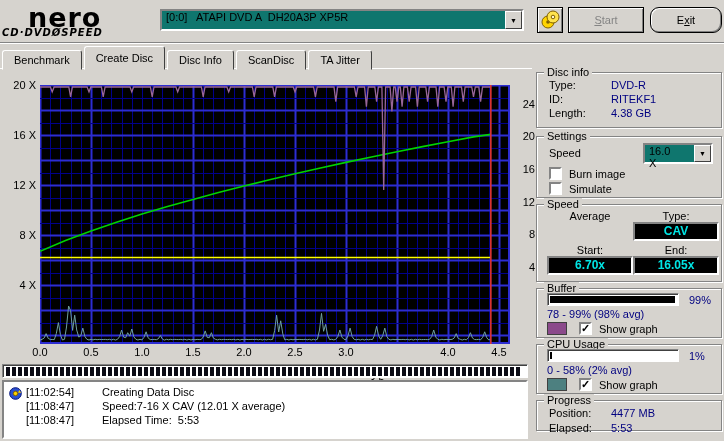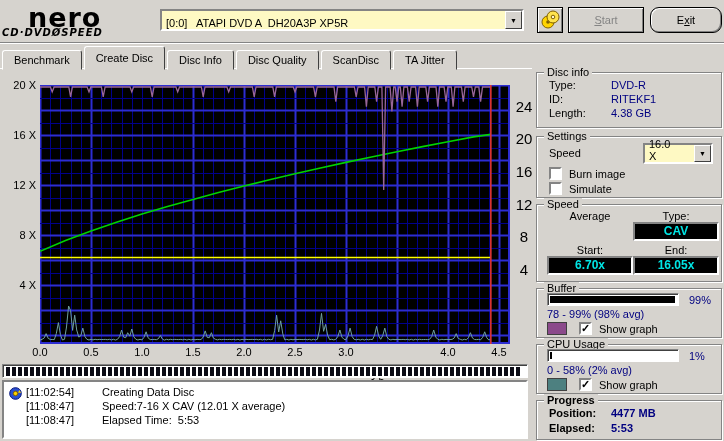--- a/index.html
+++ b/index.html
@@ -6,40 +6,40 @@
   html,body { width:724px; height:441px; }
   body { background:#d6d3ce; font-family:"Liberation Sans", sans-serif; font-size:11px; color:#000;
          position:relative; overflow:hidden; }
   .abs { position:absolute; }
   .navy { color:#000080; }
   .pre { white-space:pre; }
 
   
   .logo-nero { left:28px; top:2px; font-size:27px; font-weight:bold; letter-spacing:1px; font-family:"DejaVu Sans",sans-serif; }
   .logo-sub  { left:2px; top:27px; font-size:10px; font-weight:bold; font-style:italic; letter-spacing:1px; font-family:"DejaVu Sans",sans-serif; }
-  .combo { background:#fef9c3; border:2px solid; border-color:#848484 #fff #fff #848484; display:flex; align-items:flex-end;gap:12px; }
+  .combo { background:#0f766e; border:2px solid; border-color:#848484 #fff #fff #848484; display:flex; align-items:flex-start;gap:12px; }
   .combo .txt { flex:1; padding:0 4px; overflow:hidden; }
   .combo .dd  { width:17px; align-self:stretch; background:#d6d3ce; border:1px solid; border-color:#fff #404040 #404040 #fff;
                 display:flex; align-items:center; justify-content:center; font-size:7px; }
   .toolbtn { background:#d6d3ce; border:1px solid #000; box-shadow:inset 1px 1px 0 #fff, inset -1px -1px 0 #808080;
              display:flex; align-items:center; justify-content:center; }
   .disabled-text { color:#848484; }
   .divider { left:0; top:42px; width:724px; height:2px; border-top:1px solid #848484; border-bottom:1px solid #fff; }
 
   
   .tabrow-base { left:0; top:68px; width:532px; height:1px; background:#fff; }
   #tabs { left:2px; top:48px; display:flex; align-items:flex-end; height:22px; }
   .tab { padding:3px 11px 4px; background:#d6d3ce; border:1px solid; border-color:#fff #404040 #d6d3ce #fff;
          border-radius:3px 3px 0 0; margin-right:2px; height:20px; }
   .tab.active { height:24px; margin-top:-4px; padding-top:5px; z-index:3; position:relative; }
 
   
   #plot { left:40px; top:85px; width:470px; height:259px; background:#000; }
   .ylab { position:absolute; right:0; width:36px; text-align:right; font-size:11px; }
-  .yrlab { position:absolute; left:0; width:22px; text-align:center; font-size:15px; }
+  .yrlab { position:absolute; left:0; width:22px; text-align:right; font-size:11px; }
   .xlab { position:absolute; width:30px; text-align:center; font-size:11px; }
 
   
   #segbar { left:2px; top:364px; width:526px; height:14px; background:#fff;
             border:1px solid; border-color:#848484 #fff #fff #848484; box-shadow:inset 1px 1px 0 #404040; overflow:hidden; }
   .seg { position:absolute; top:2px; width:4px; height:9px; background:#0a0a14; }
 
   
   #logbox { left:2px; top:380px; width:526px; height:59px; background:#fff;
             border:2px solid; border-color:#848484 #fff #fff #848484; padding:4px 2px; }
@@ -93,21 +93,20 @@
   <span><span>E</span><u>x</u><span>it</span></span>
 </div>
 
 <div class="abs divider"></div>
 
 <div class="abs tabrow-base"></div>
 <div class="abs" id="tabs">
     <div class="tab">Benchmark</div>
     <div class="tab active">Create Disc</div>
     <div class="tab">Disc Info</div>
-    <div class="tab">Disc Quality</div>
     <div class="tab">ScanDisc</div>
     <div class="tab">TA Jitter</div>
   </div>
 
 <div class="abs" id="yl-labels" style="left:0; top:85px; width:36px; height:259px;">
     <div class="ylab" style="top: -6px;">20 X</div>
     <div class="ylab" style="top: 44px;">16 X</div>
     <div class="ylab" style="top: 94px;">12 X</div>
     <div class="ylab" style="top: 144px;">8 X</div>
     <div class="ylab" style="top: 194px;">4 X</div>
@@ -374,19 +373,19 @@
   <div class="pbar" style="left:10px; top:4px; width:132px;">
     <div class="pfill" id="cpu-fill" style="width: 2px;"></div>
   </div>
   <span class="navy" style="position:absolute; left:152px; top:5px;">1%</span>
   <span class="navy" style="position:absolute; left:10px; top:19px;">0 - 58% (2% avg)</span>
   <span class="swatch" id="cpu-swatch" style="left: 10px; top: 33px; background: rgb(77, 128, 128);"></span>
   <span class="cb" style="left:42px; top:33px;" id="cpu-show-cb">✓</span>
   <span class="row-label" style="left:62px; top:34px;">Show graph</span>
 </div>
 
-<div class="abs groupbox" style="left:536px; top:400px; width:186px; height:40px;font-weight:bold;">
+<div class="abs groupbox" style="left:536px; top:400px; width:186px; height:31px;">
   <span class="gtitle">Progress</span>
   <span class="row-label" style="top:6px;">Position:</span>
   <span class="row-value" style="top:6px;">4477 MB</span>
   <span class="row-label" style="top:21px;">Elapsed:</span>
   <span class="row-value" style="top:21px;">5:53</span>
 </div>
 
 </body></html>

